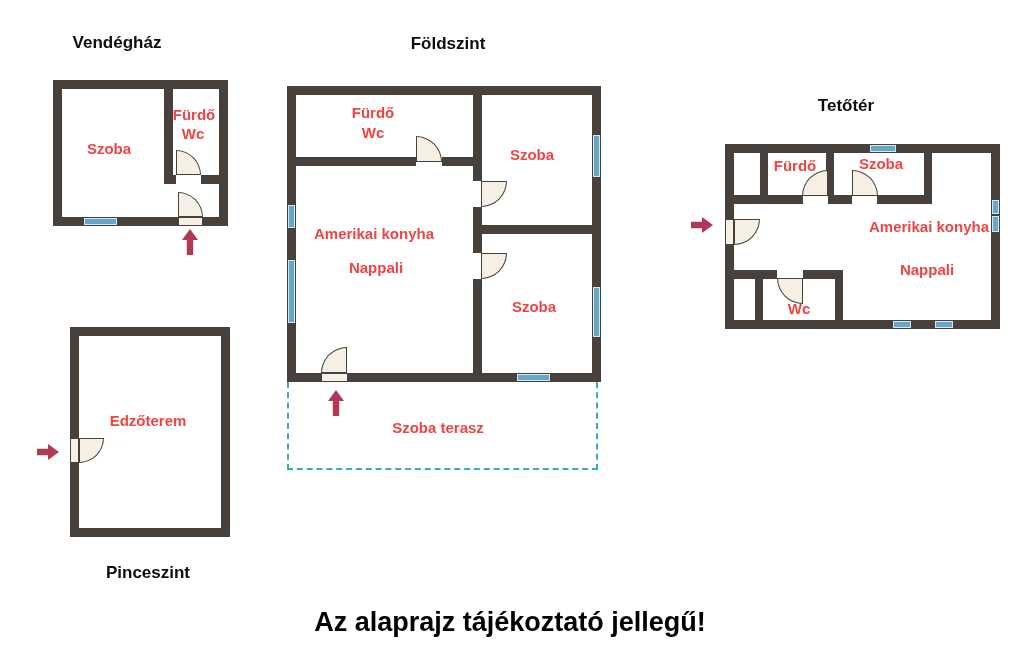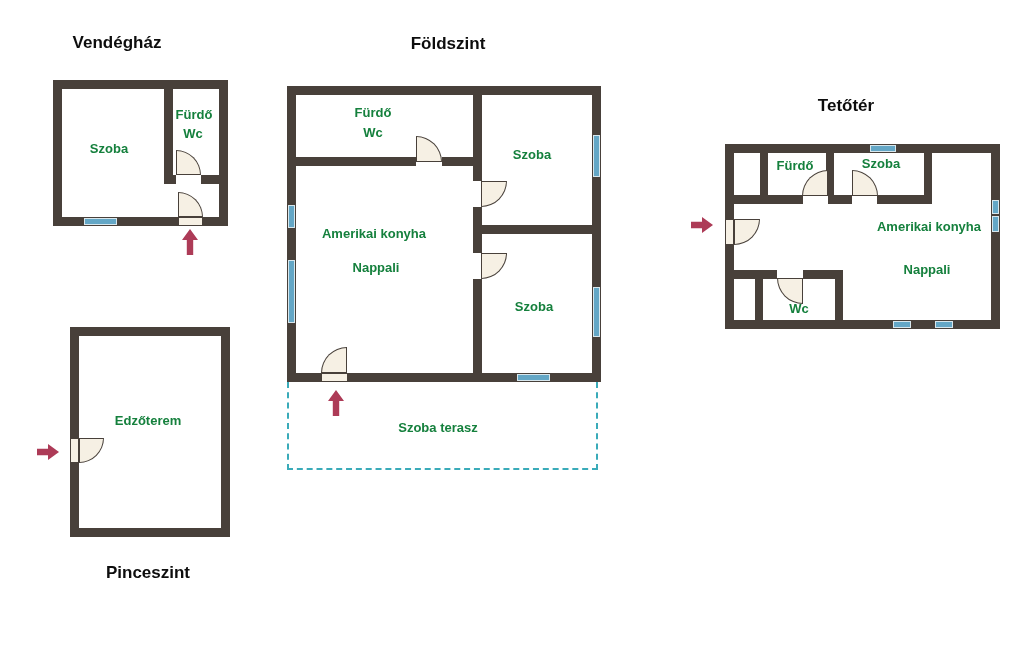--- a/index.html
+++ b/index.html
@@ -8,21 +8,21 @@
   .layer{position:absolute;left:0;top:0;width:100%;height:100%;}
   .wall{position:absolute;background:var(--wall,#48403a);}
   .gap{position:absolute;background:#fff;}
   .win{position:absolute;background:var(--window,#64a7c6);border:1px solid var(--window-border,#d8e7ed);box-sizing:border-box;}
   .leaf{position:absolute;background:var(--door,#f6f0e4);border:1px solid var(--wall,#48403a);box-sizing:border-box;}
   .door{position:absolute;background:var(--door,#f6f0e4);border:1px solid var(--wall,#48403a);box-sizing:border-box;}
   .door.tr{border-top-right-radius:100%;}
   .door.tl{border-top-left-radius:100%;}
   .door.br{border-bottom-right-radius:100%;}
   .door.bl{border-bottom-left-radius:100%;}
-  .rlabel{position:absolute;transform:translate(-50%,-50%);font-weight:bold;font-size:13px;color:#15803d;white-space:nowrap;}
+  .rlabel{position:absolute;transform:translate(-50%,-50%);font-weight:bold;font-size:15px;color:#ef4444;white-space:nowrap;}
   .ptitle{position:absolute;transform:translate(-50%,-50%);font-weight:bold;font-size:17px;color:#0d0d0d;white-space:nowrap;}
   .arrow{position:absolute;background:var(--arrow,#ad3b57);}
   .arrow.up{width:16px;height:26px;clip-path:polygon(50% 0,100% 42%,70% 42%,70% 100%,30% 100%,30% 42%,0 42%);}
   .arrow.right{width:22px;height:16px;clip-path:polygon(0 30%,50% 30%,50% 0,100% 50%,50% 100%,50% 70%,0 70%);}
   .terrace{position:absolute;border-left:2px dashed var(--terrace,#3aabb9);border-right:2px dashed var(--terrace,#3aabb9);border-bottom:2px dashed var(--terrace,#3aabb9);box-sizing:border-box;}
   #watermark{position:absolute;left:394px;top:304px;display:flex;align-items:flex-start;gap:4px;}
   #watermark .wm-text{font-family:"Liberation Serif",serif;font-variant:small-caps;font-size:29px;
       letter-spacing:3px;color:var(--watermark,#c7c7c7);line-height:48px;}
   #watermark sup{font-size:12px;color:var(--watermark,#c7c7c7);line-height:30px;font-family:"Liberation Serif",serif;}
   #disclaimer{position:absolute;left:510px;top:607px;transform:translateX(-50%);
@@ -138,13 +138,14 @@
     <div class="win" style="left:935px;top:321px;width:18px;height:7px;"></div>
 
     <div class="rlabel" style="left:795px;top:165px;">Fürdő</div>
     <div class="rlabel" style="left:881px;top:163px;">Szoba</div>
     <div class="rlabel" style="left:929px;top:226px;">Amerikai konyha</div>
     <div class="rlabel" style="left:927px;top:269px;">Nappali</div>
     <div class="rlabel" style="left:799px;top:308px;">Wc</div>
     <div class="arrow right" style="left:691px;top:217px;"></div>
   </div>
 
+  <div id="disclaimer">Az alaprajz tájékoztató jellegű!</div>
 </div>
 
 </body></html>

